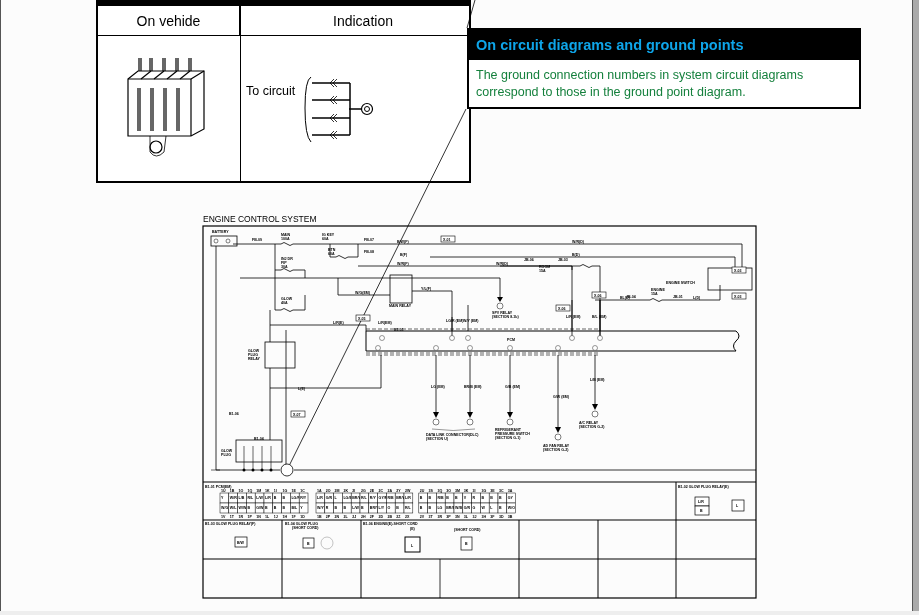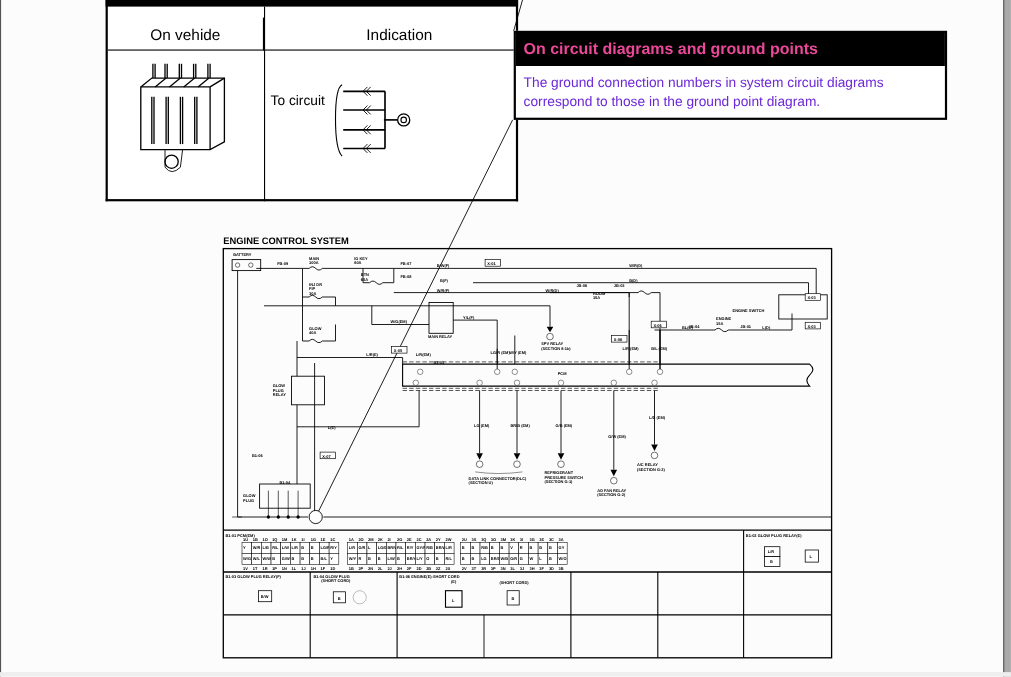--- a/index.html
+++ b/index.html
@@ -5,33 +5,33 @@
   html,body{margin:0;padding:0;}
   body{width:919px;height:615px;position:relative;overflow:hidden;background:#fcfcfc;font-family:"Liberation Sans",sans-serif;}
   .page{position:absolute;left:0;top:0;width:919px;height:615px;}
   .scroll-gutter{position:absolute;left:912px;top:0;width:7px;height:615px;background:#aaaaaa;border-left:1px solid #555;box-sizing:border-box;}
   .left-edge{position:absolute;left:0;top:0;width:1px;height:615px;background:#555;}
   .bottom-strip{position:absolute;left:0;top:611px;width:919px;height:4px;background:#eeeeee;}
 
   
   .legend-table{position:absolute;left:96px;top:0;width:375px;height:183px;border:2px solid #000;border-top:none;box-sizing:border-box;background:#fff;}
   .legend-table .topbar{position:absolute;left:-2px;top:0;width:375px;height:6px;background:#000;}
-  .legend-table .hdr{position:absolute;top:16px;height:30px;border-bottom:1.5px solid #000;font-size:14px;display:flex;align-items:center;justify-content:center;box-sizing:border-box;text-align:center;}
+  .legend-table .hdr{position:absolute;top:6px;height:30px;border-bottom:1.5px solid #000;font-size:14px;display:flex;align-items:center;justify-content:center;box-sizing:border-box;text-align:center;}
   .legend-table .col1{left:0;width:142px;border-right:1px solid #000;}
   .legend-table .col2{left:142px;width:246px;}
   .legend-table .vdiv{position:absolute;left:142px;top:6px;width:1px;height:177px;background:#000;}
   .to-circuit{position:absolute;left:148px;top:84px;font-size:12.5px;}
 
   
   .info-box{position:absolute;left:467px;top:28px;width:394px;height:81px;border:2px solid #000;box-sizing:border-box;background:#fff;}
-  .info-box .title{height:30px;background:#000;color:#ec4899;font-weight:bold;font-size:14.5px;line-height:30px;padding-left:7px;}
-  .info-box .body{font-size:12.5px;line-height:17px;padding:7px 7px 0 7px;color:#6d28d9;}
+  .info-box .title{height:30px;background:#000;color:#0ea5e9;font-weight:bold;font-size:14.5px;line-height:30px;padding-left:7px;}
+  .info-box .body{font-size:12.5px;line-height:17px;padding:7px 7px 0 7px;color:#15803d;}
 
   
-  .diagram-title{position:absolute;left:203px;top:214px;font-size:8.5px;font-weight:bold;}
+  .diagram-title{position:absolute;left:203px;top:214px;font-size:8.5px;font-weight:normal;}
   .schem{position:absolute;left:0;top:0;}
   .tl{font-family:"Liberation Sans",sans-serif;font-size:3.6px;font-weight:bold;fill:#000;}
 </style>
 </head>
 <body>
 
 <div class="page">
   <div class="left-edge"></div>
   <div class="scroll-gutter"></div>
   <div class="bottom-strip"></div>

